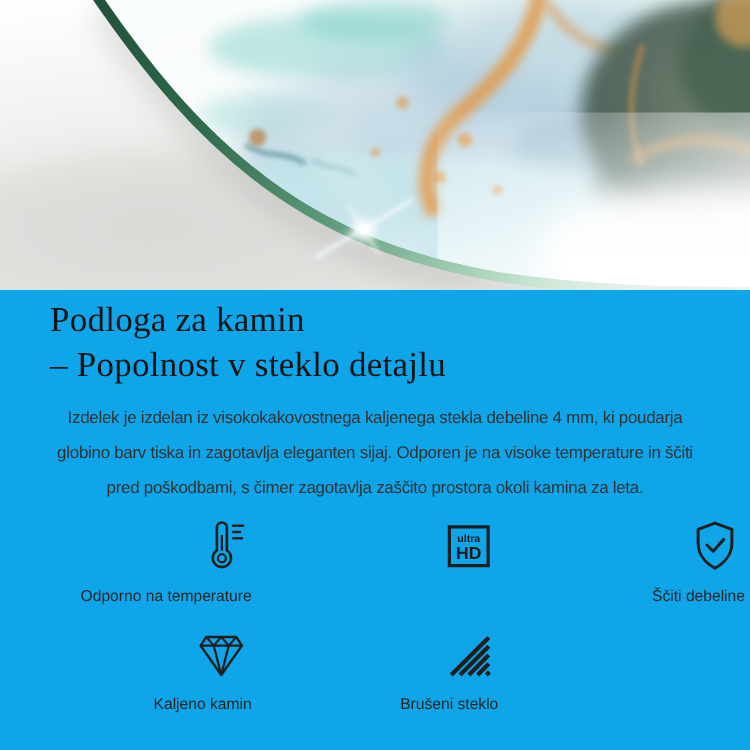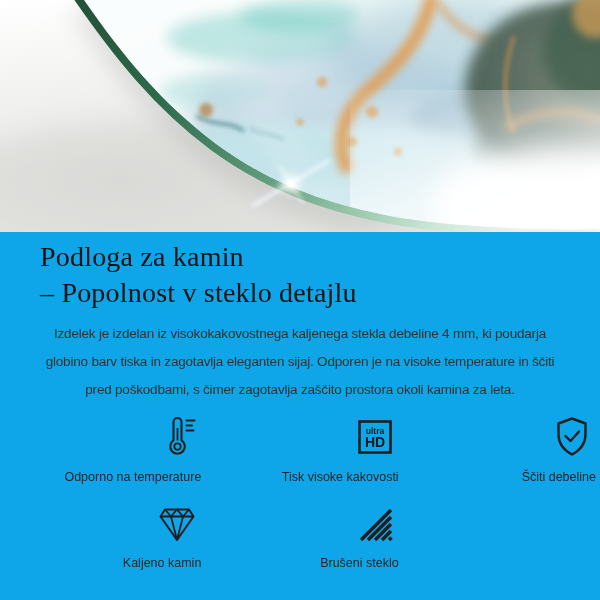--- a/index.html
+++ b/index.html
@@ -179,21 +179,20 @@
       </div>
 
       <div class="feature">
         <div class="ficon">
           <svg class="icon-svg" width="48" height="48" viewBox="0 0 48 48">
             <rect x="8.5" y="8.5" width="31" height="31" stroke-width="2.6"></rect>
             <text x="24" y="20.5" text-anchor="middle" font-size="8.5" font-weight="700">ultra</text>
             <text x="24" y="34" text-anchor="middle" font-size="14" font-weight="700">HD</text>
           </svg>
         </div>
-        <div class="flabel">Tisk visoke kakovosti</div>
       </div>
 
       <div class="feature">
         <div class="ficon">
           <svg class="icon-svg" width="48" height="48" viewBox="0 0 48 48">
             <path d="M24,5.5 L37.5,10.5 V21.5 C37.5,30.5 31.5,37.5 24,41.5 C16.5,37.5 10.5,30.5 10.5,21.5 V10.5 Z" stroke-width="2.4" stroke-linejoin="round"></path>
             <path d="M17.5,23 L22.5,28 L31,18.5" stroke-width="2.4" stroke-linecap="round" stroke-linejoin="round"></path>
           </svg>
         </div>
         <div class="flabel">Ščiti debeline</div>

